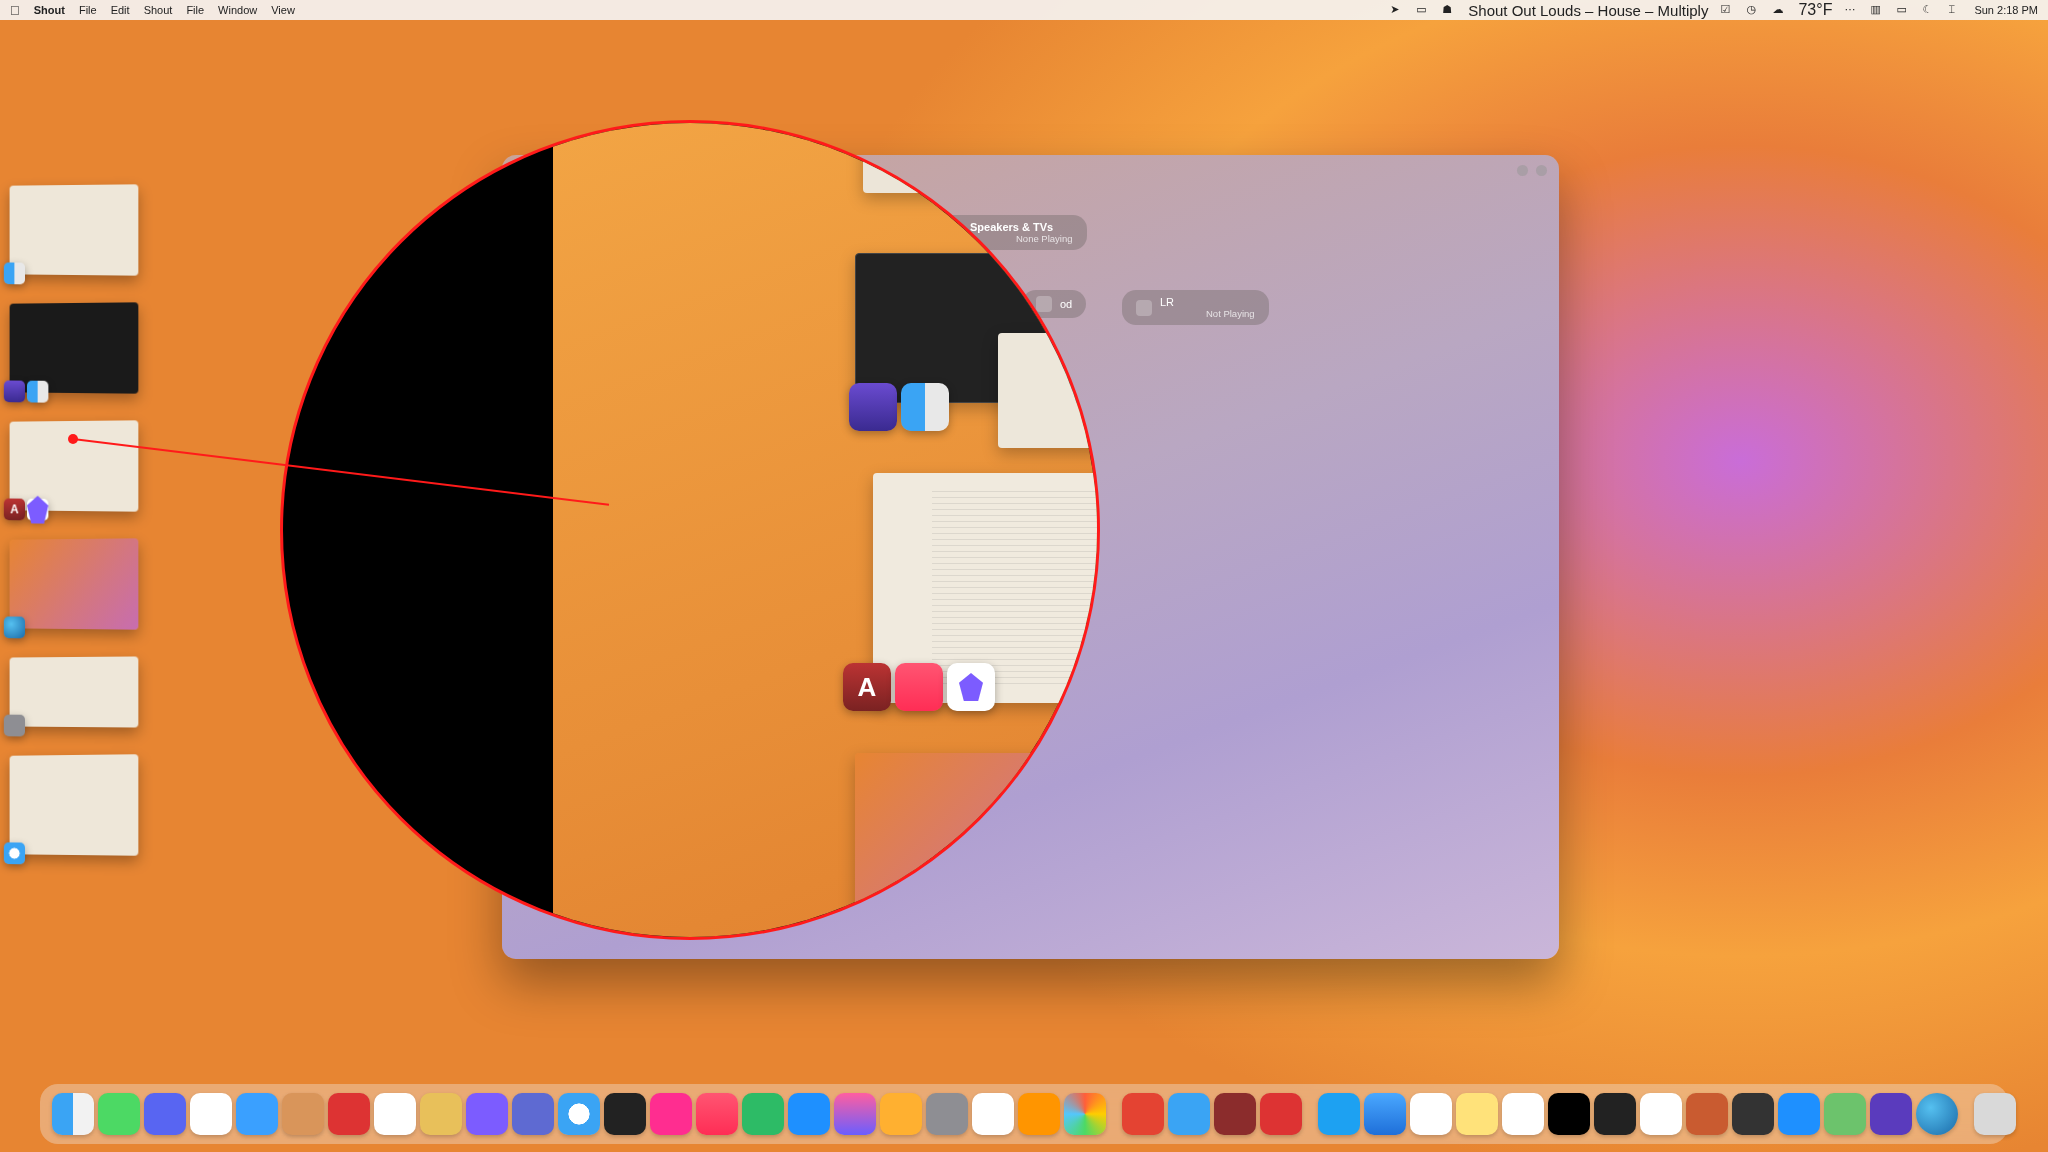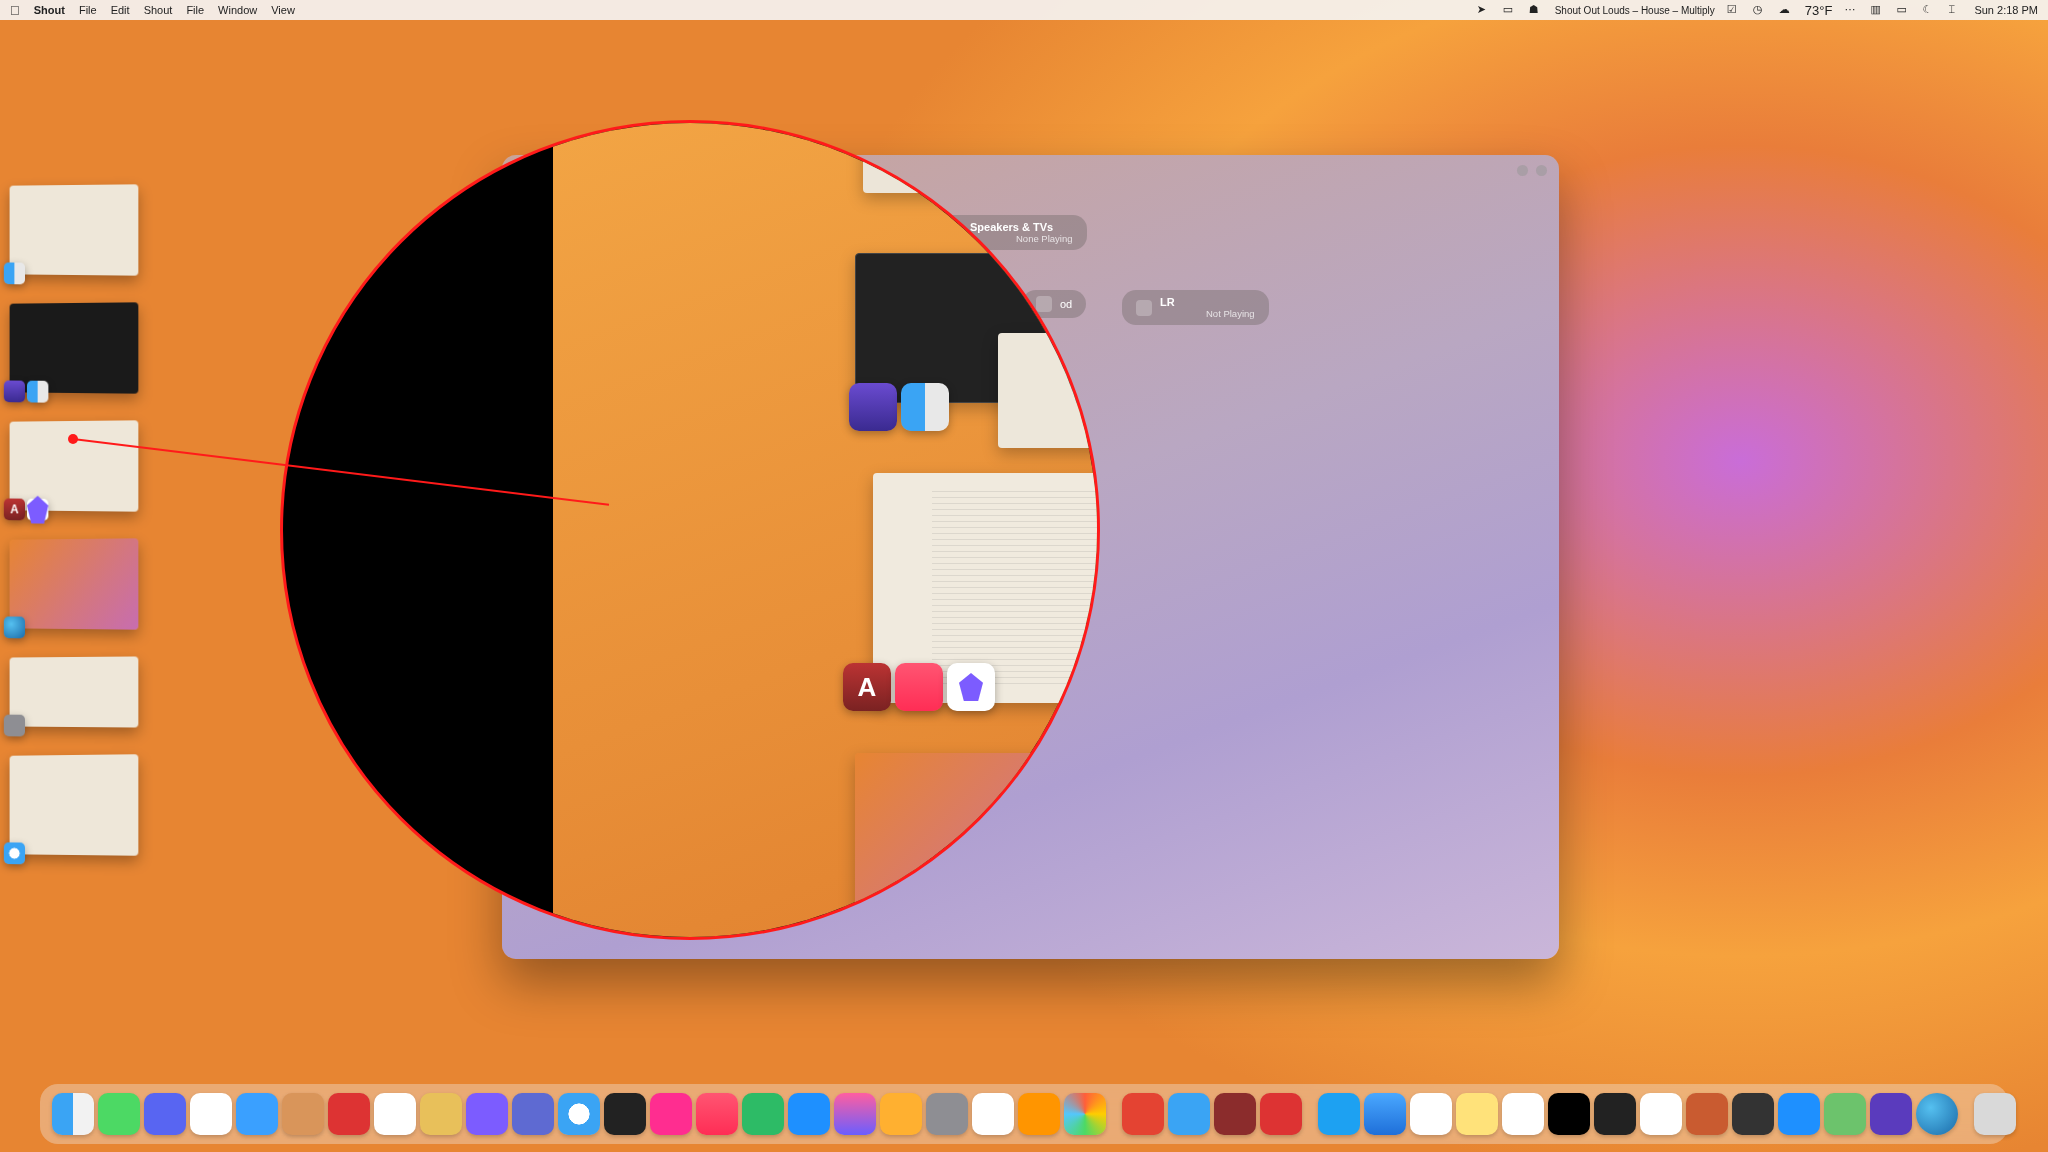--- a/index.html
+++ b/index.html
@@ -176,25 +176,25 @@
     <span>Edit</span>
     <span>Shout</span>
     <span>File</span>
     <span>Window</span>
     <span>View</span>
   </div>
   <div class="menubar-right">
     <span class="mb-icon">➤</span>
     <span class="mb-icon">▭</span>
     <span class="mb-icon">☗</span>
-    <span style="font-size:10px">Shout Out Louds – House – Multiply</span>
+    <span style="font-size:15px">Shout Out Louds – House – Multiply</span>
     <span class="mb-icon">☑</span>
     <span class="mb-icon">◷</span>
     <span class="mb-icon">☁</span>
-    <span style="font-size:13px">73°F</span>
+    <span style="font-size:16px">73°F</span>
     <span class="mb-icon">⋯</span>
     <span class="mb-icon">▥</span>
     <span class="mb-icon">▭</span>
     <span class="mb-icon">☾</span>
     <span class="mb-icon">⌶</span>
     <span>Sun 2:18 PM</span>
   </div>
 </div>
 
 <div class="home-window">
@@ -209,21 +209,21 @@
       <span class="pill-sub">None Playing</span>
     </span>
   </div>
   <div class="home-pill pill2">
     <span class="pill-icon"></span>
     <span>od</span>
   </div>
   <div class="home-pill pill3">
     <span class="pill-icon"></span>
     <span>
-      <span style="font-weight:700">LR</span>
+      <span style="font-weight:400">LR</span>
       <span class="pill-sub">Not Playing</span>
     </span>
   </div>
 </div>
 
 <div class="thumb-stack">
   <div class="ts">
     <div class="ts-icons">
         <span class="mag-app-icon ic-finder"></span>
       </div>

